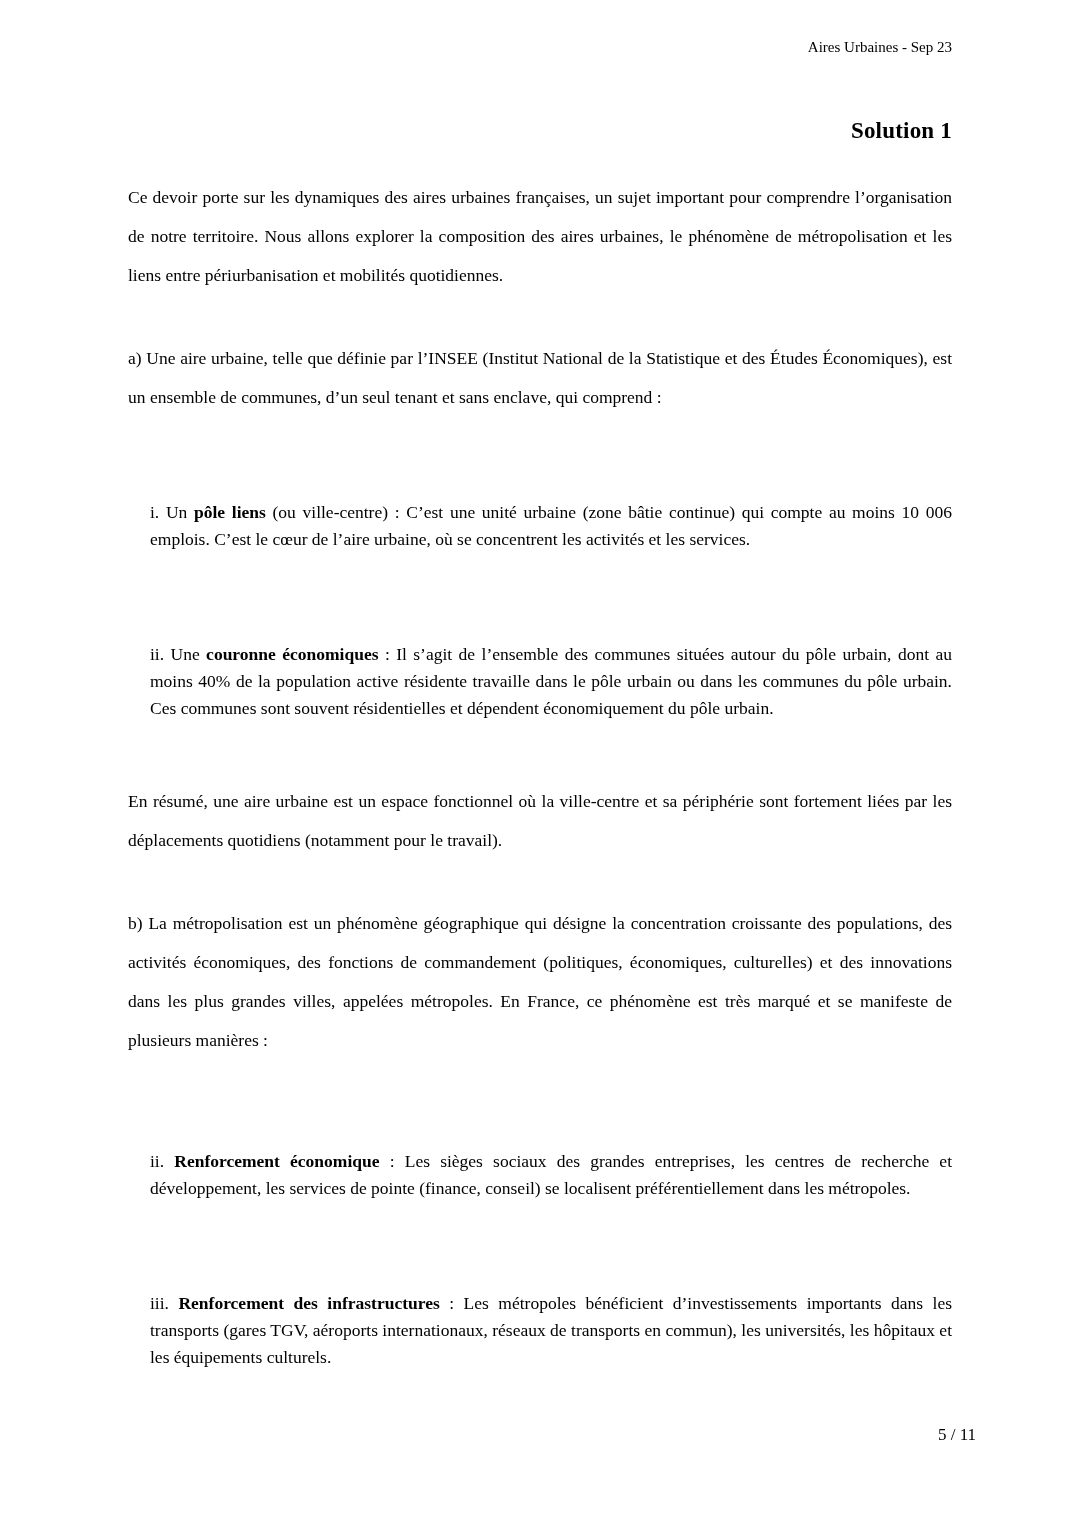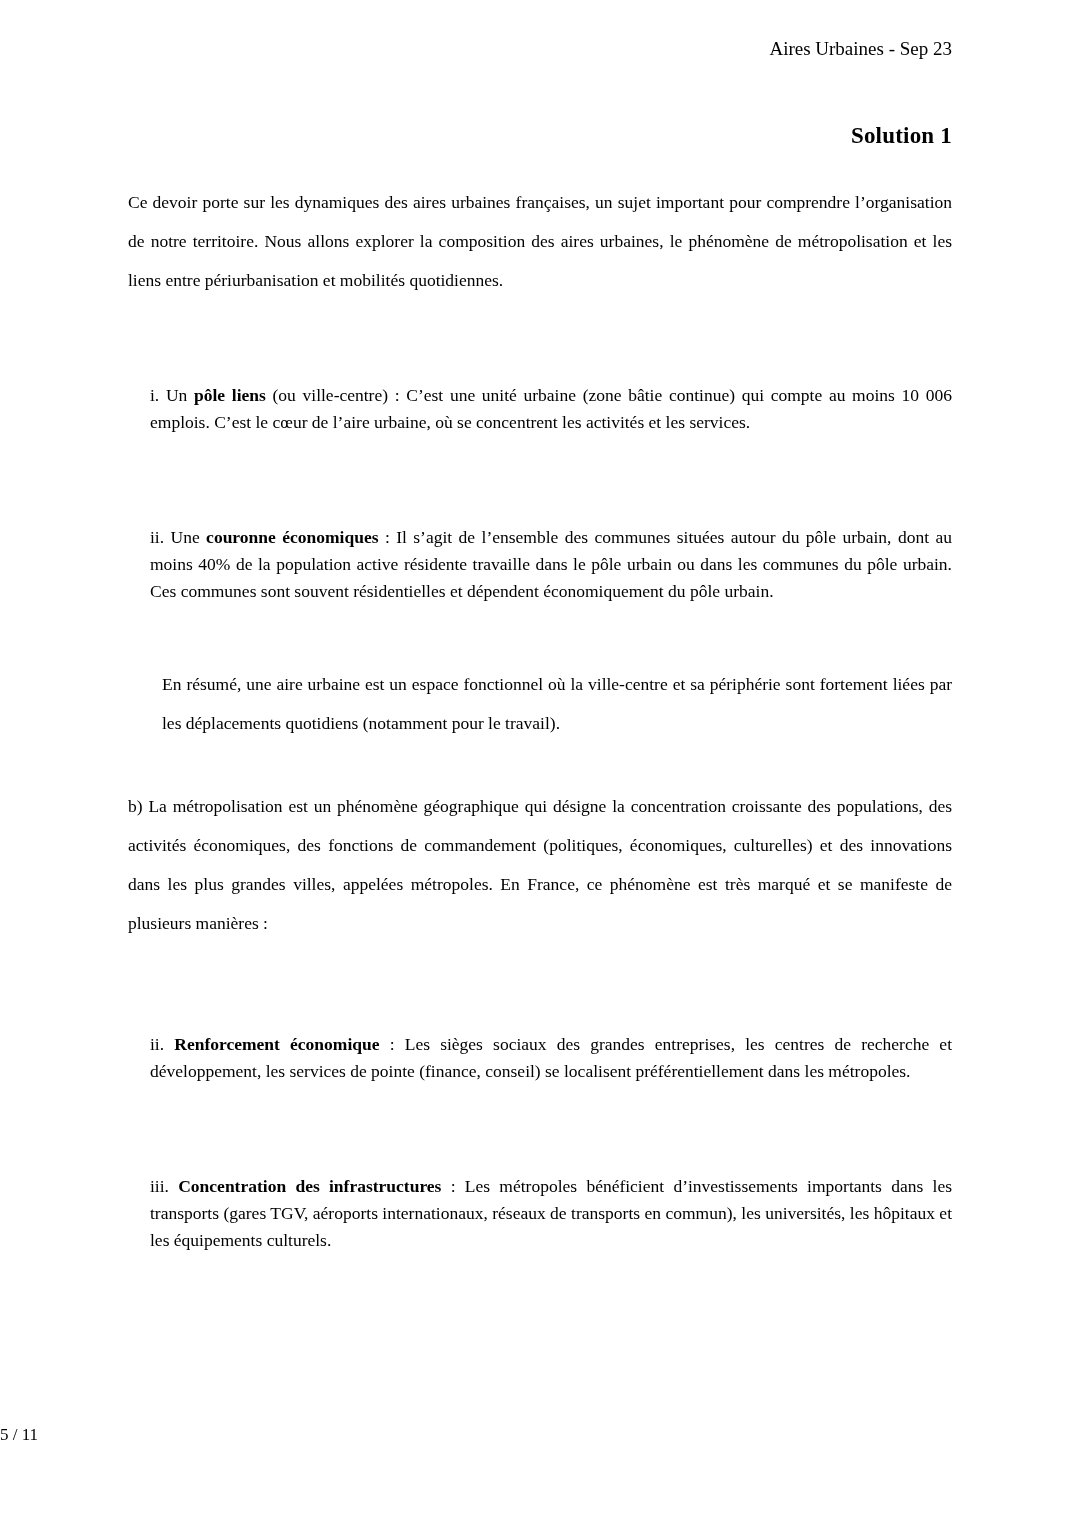--- a/index.html
+++ b/index.html
@@ -19,21 +19,21 @@
 
     .page {
       width: 1080px;
       height: 1527px;
       padding: 38px 128px 0 128px;
       position: relative;
     }
 
     .header {
       text-align: right;
-      font-size: 19px;
+      font-size: 15px;
       line-height: 1.2;
     }
 
     .title {
       margin-top: 62px;
       font-size: 23px;
       font-weight: 700;
       letter-spacing: 0.2px;
       text-align: right;
     }
@@ -56,60 +56,60 @@
       line-height: 27px;
       text-align: justify;
     }
 
     .list-item.tight {
       margin-top: 88px;
     }
 
     .summary {
       margin-top: 60px;
-      margin-left: 34px;
     }
 
     .bold {
       font-weight: 700;
     }
 
     .footer {
       position: absolute;
       left: 0;
       top: 1425px;
       width: 976px;
-      text-align: left;
+      text-align: right;
       font-size: 17px;
     }
   </style>
 </head>
 <body>
 
 <div class="page">
 
   <div class="header">
     <span>Aires Urbaines - Sep 23</span>
   </div>
 
   <h1 class="title">Solution 1</h1>
 
   <p class="para first">Ce devoir porte sur les dynamiques des aires urbaines françaises, un sujet important pour comprendre l’organisation de notre territoire. Nous allons explorer la composition des aires urbaines, le phénomène de métropolisation et les liens entre périurbanisation et mobilités quotidiennes.</p>
 
+  <p class="para">a) Une aire urbaine, telle que définie par l’INSEE (Institut National de la Statistique et des Études Économiques), est un ensemble de communes, d’un seul tenant et sans enclave, qui comprend :</p>
 
   <p class="list-item"><span>i. Un </span><span class="bold">pôle liens</span><span> (ou ville-centre) : C’est une unité urbaine (zone bâtie continue) qui compte au moins 10 006 emplois. C’est le cœur de l’aire urbaine, où se concentrent les activités et les services.</span></p>
 
   <p class="list-item tight"><span>ii. Une </span><span class="bold">couronne économiques</span><span> : Il s’agit de l’ensemble des communes situées autour du pôle urbain, dont au moins 40% de la population active résidente travaille dans le pôle urbain ou dans les communes du pôle urbain. Ces communes sont souvent résidentielles et dépendent économiquement du pôle urbain.</span></p>
 
   <p class="para summary">En résumé, une aire urbaine est un espace fonctionnel où la ville-centre et sa périphérie sont fortement liées par les déplacements quotidiens (notamment pour le travail).</p>
 
   <p class="para">b) La métropolisation est un phénomène géographique qui désigne la concentration croissante des populations, des activités économiques, des fonctions de commandement (politiques, économiques, culturelles) et des innovations dans les plus grandes villes, appelées métropoles. En France, ce phénomène est très marqué et se manifeste de plusieurs manières :</p>
 
 
   <p class="list-item tight"><span>ii. </span><span class="bold">Renforcement économique</span><span> : Les sièges sociaux des grandes entreprises, les centres de recherche et développement, les services de pointe (finance, conseil) se localisent préférentiellement dans les métropoles.</span></p>
 
-  <p class="list-item tight"><span>iii. </span><span class="bold">Concentration des infrastructures</span><span> : Les métropoles bénéficient d’investissements importants dans les transports (gares TGV, aéroports internationaux, réseaux de transports en commun), les universités, les hôpitaux et les équipements culturels.</span></p>
+  <p class="list-item tight"><span>iii. </span><span class="bold">Renforcement des infrastructures</span><span> : Les métropoles bénéficient d’investissements importants dans les transports (gares TGV, aéroports internationaux, réseaux de transports en commun), les universités, les hôpitaux et les équipements culturels.</span></p>
 
   <div class="footer">
     <span>5 / 11</span>
   </div>
 
 </div>
 
 </body></html>

